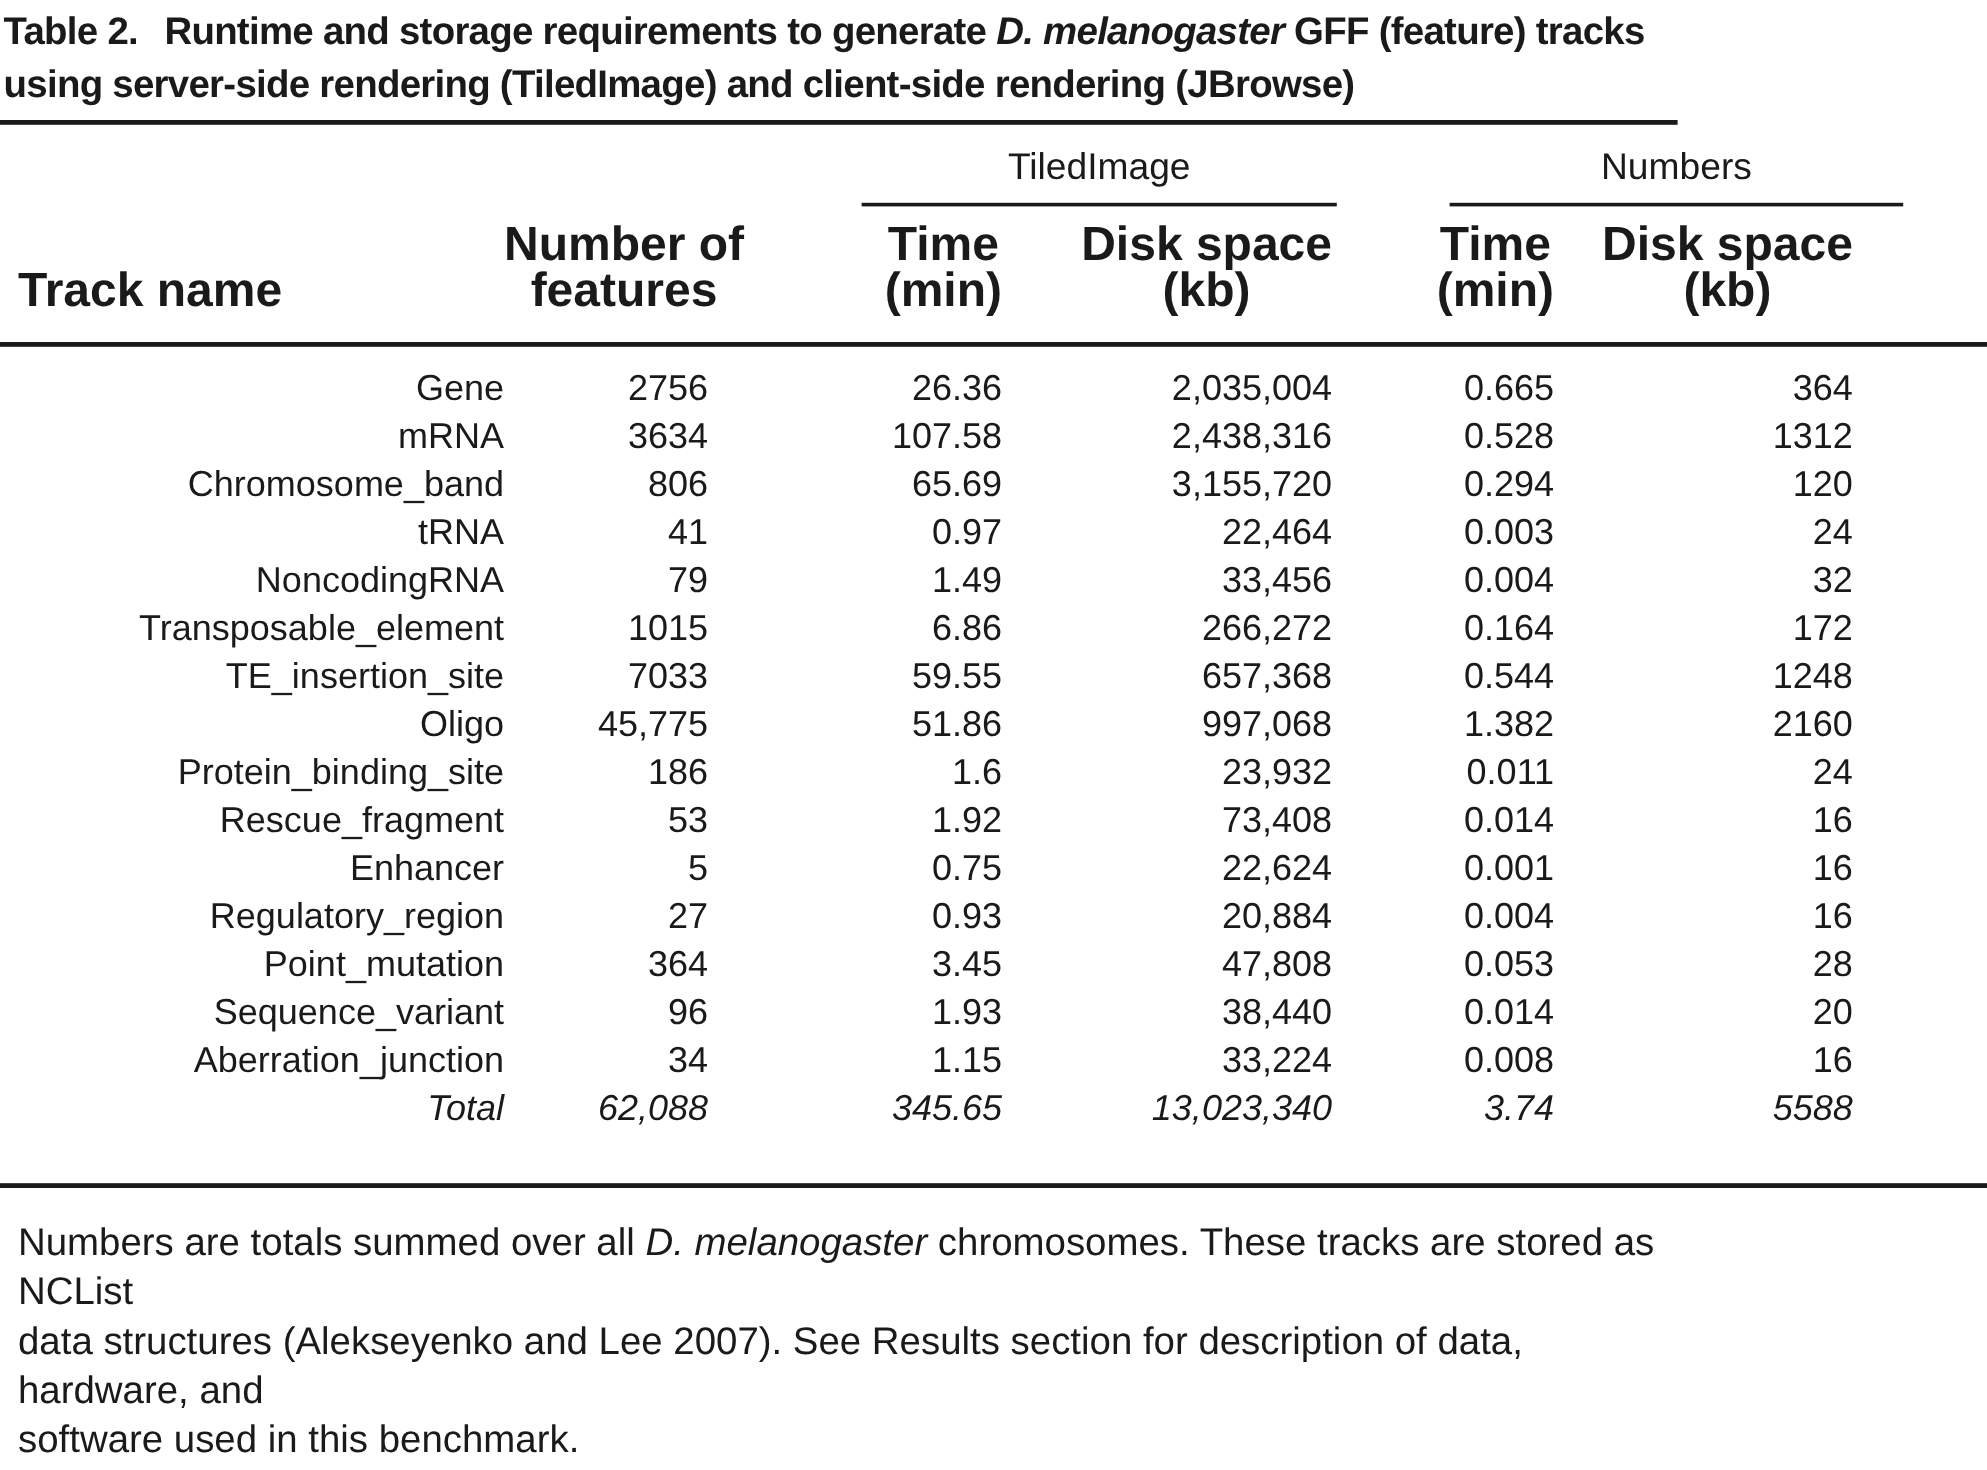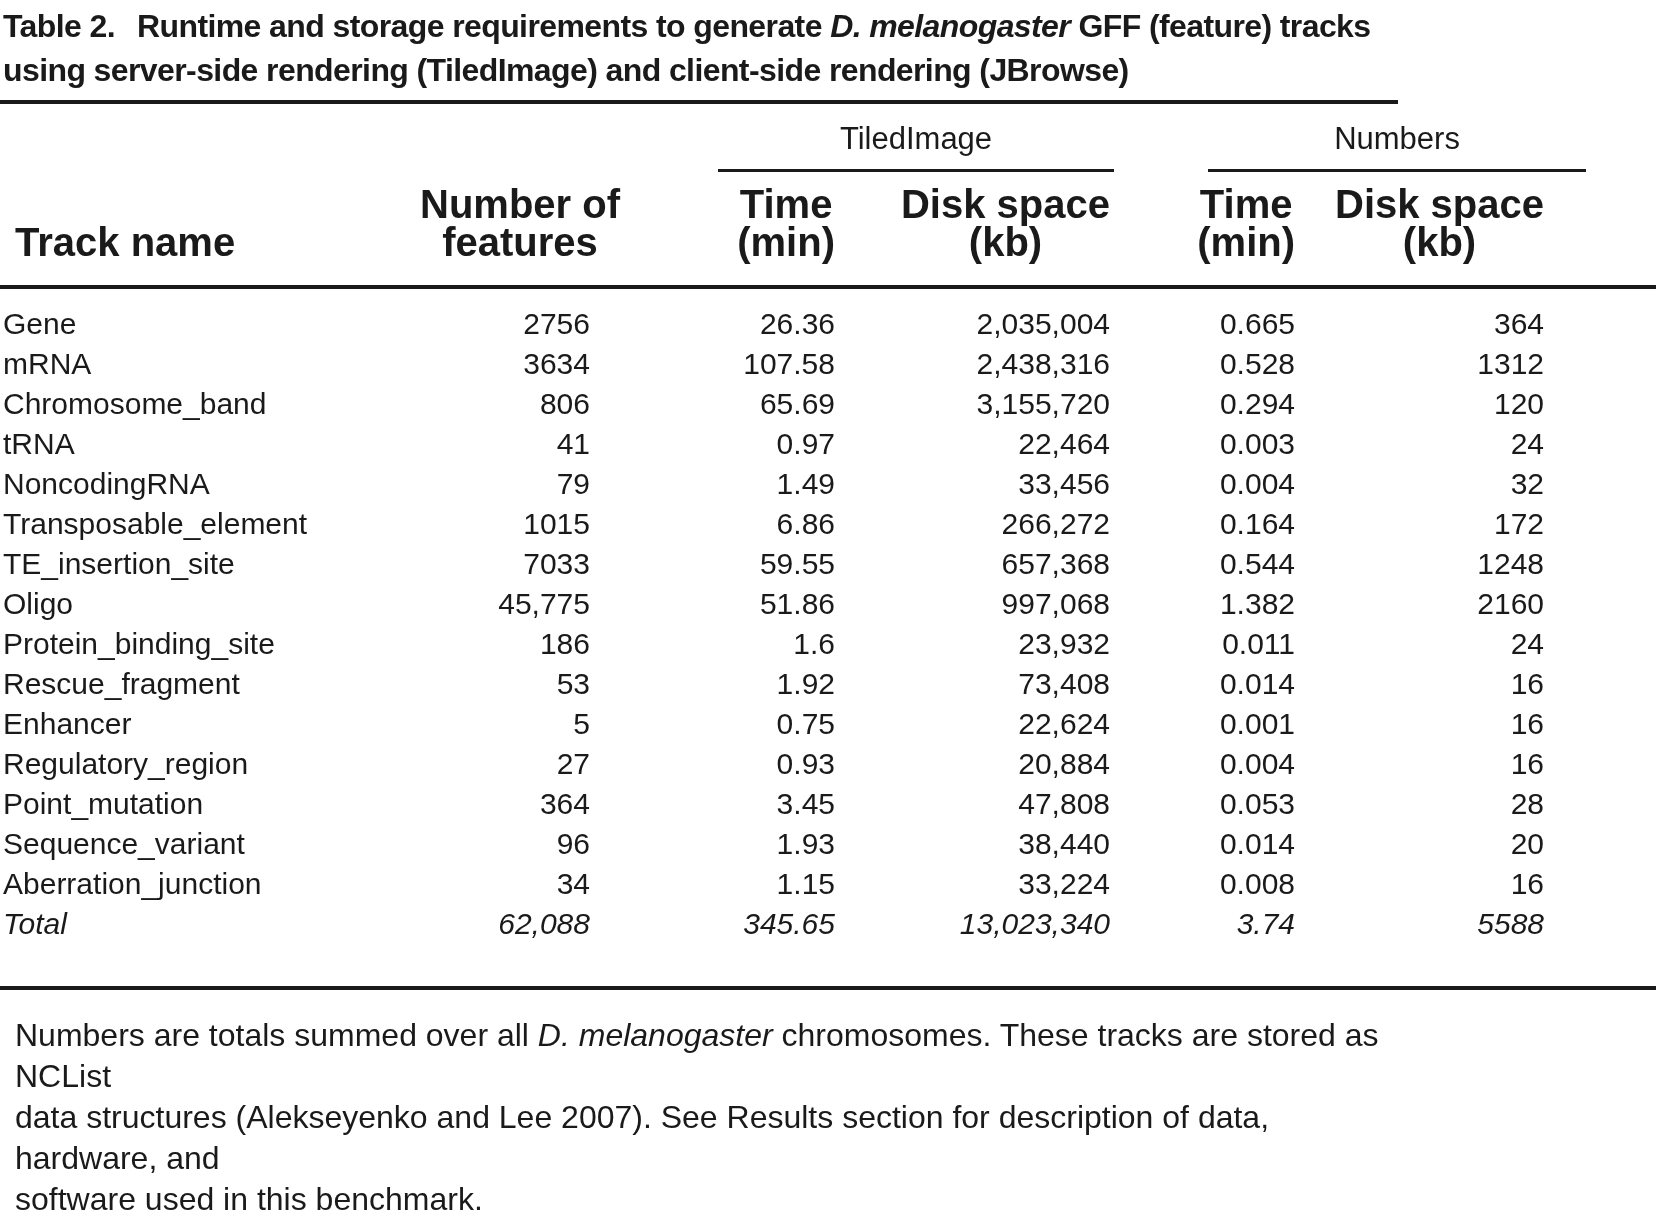--- a/index.html
+++ b/index.html
@@ -50,21 +50,21 @@
     line-height: 38px;
     border-bottom: 4px solid #1a1a1a;
   }
   th.left { text-align: left; padding-left: 15px; }
   .num { text-align: right; padding-right: 10px; }
   .p5  { padding-right: 112px; }
   .hdr { display: inline-block; text-align: center; }
   .hdr .l { display: block; }
 
   td { font-size: 30px; line-height: 40px; }
-  td.name { text-align: left; padding-left: 3px; }
+  td.name { text-align: right; padding-left: 15px; }
   tbody tr:first-child td { padding-top: 15px; }
   tbody tr:last-child td { padding-bottom: 42px; border-bottom: 4px solid #1a1a1a; font-style: italic; }
 
   
   .footnote {
     white-space: pre-wrap;
     font-size: 32px;
     line-height: 41px;
     padding: 25px 0 0 3px;
     margin-left: 12px;

